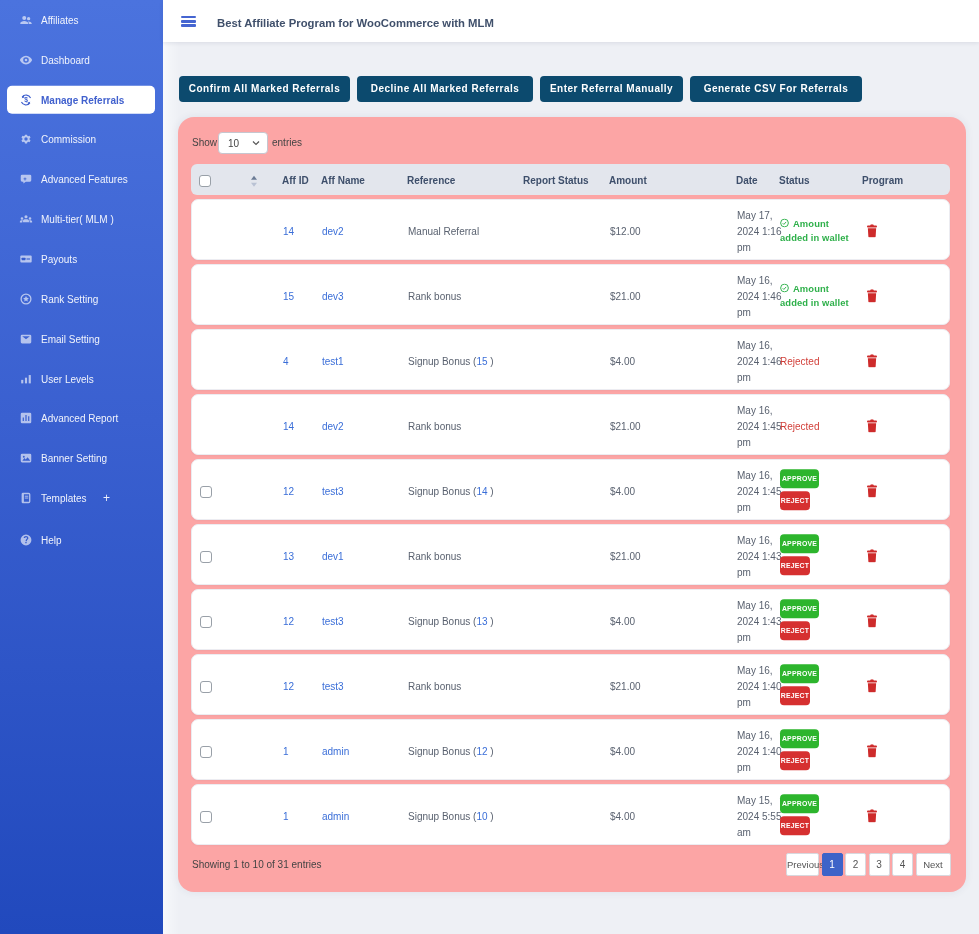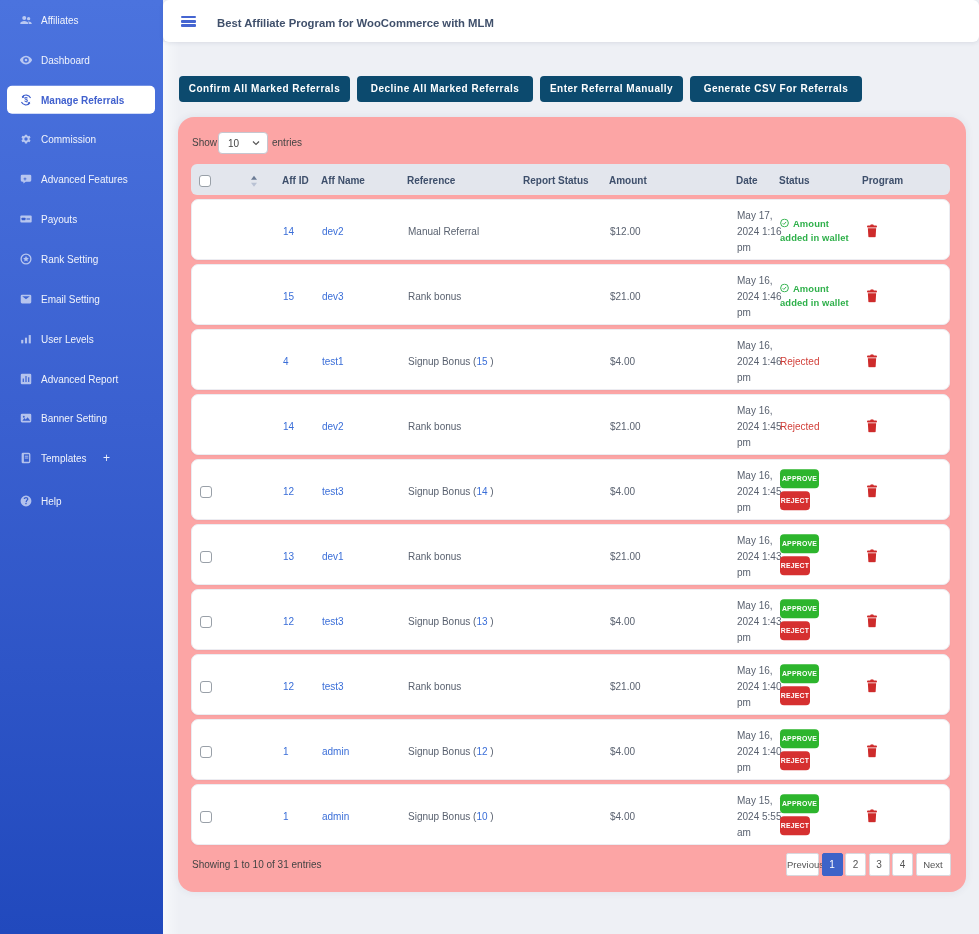--- a/index.html
+++ b/index.html
@@ -15,21 +15,21 @@
 .nitem .lb { position:absolute; left:41px; top:50%; transform:translateY(-50%);
   color:rgba(255,255,255,.92); font-size:10px; white-space:nowrap; }
 .nitem.active .pill { position:absolute; left:7px; right:8px; top:50%; transform:translateY(-50%);
   height:28.5px; background:#fff; border-radius:5px; }
 .nitem.active .ic { opacity:1; }
 .nitem.active .lb { color:#4161ce; font-weight:bold; }
 .plus { position:absolute; left:103px; top:50%; transform:translateY(-50%); color:rgba(255,255,255,.9); font-size:12px; }
 
 
 .topbar { position:absolute; left:163px; top:0; width:816px; height:42px; background:#fff;
-  box-shadow:0 1px 4px rgba(30,40,80,.10); z-index:3;border-radius:6px; }
+  box-shadow:0 1px 4px rgba(30,40,80,.10); z-index:3; }
 .burger { position:absolute; left:18px; top:16px; width:15px; height:11px; }
 .burger i { display:block; height:2.4px; background:#4565d1; border-radius:1px; margin-bottom:1.8px; }
 .ptitle { position:absolute; left:54px; top:54%; transform:translateY(-50%);
   font-size:11.3px; font-weight:bold; color:#40506b; }
 
 
 .btnrow { position:absolute; top:76px; left:179px; font-size:0; }
 .bbtn { display:inline-block; vertical-align:top; height:26px; line-height:26px; text-align:center;
   background:#0c4a6e; color:#fff; border-radius:4px; font-size:10px; font-weight:bold;
   letter-spacing:.5px; margin-right:7px; }
@@ -119,20 +119,26 @@
       </div>
   <div class="nitem">
         <svg class="ic" viewBox="0 0 16 16">
           <path fill="#fff" d="M12.5 3h-9A1.5 1.5 0 0 0 2 4.5v5A1.5 1.5 0 0 0 3.5 11H5v2.2L7.7 11h4.8A1.5 1.5 0 0 0 14 9.5v-5A1.5 1.5 0 0 0 12.5 3z"></path>
           <path fill="#2f55c8" d="M5.2 8.4h1.2v1.2h.9V8.4h1.2v-.9H7.3V6.3h-.9v1.2H5.2z"></path>
         </svg>
         <span class="lb">Advanced Features</span>
       </div>
   <div class="nitem">
         <svg class="ic" viewBox="0 0 16 16">
+          <path fill="#fff" d="M8 7.2a1.8 1.8 0 1 0 0-3.6 1.8 1.8 0 0 0 0 3.6zM3.4 8.9a1.5 1.5 0 1 0 0-3 1.5 1.5 0 0 0 0 3zm9.2 0a1.5 1.5 0 1 0 0-3 1.5 1.5 0 0 0 0 3zM8 8c-1.8 0-3.4.9-3.4 2v1.6h6.8V10c0-1.1-1.6-2-3.4-2zm-4.6 1.5c-1.1 0-2.4.6-2.4 1.4v1h2.8v-1.1c0-.5.3-.9.7-1.2-.3-.1-.7-.1-1.1-.1zm9.2 0c-.4 0-.8 0-1.1.1.4.3.7.7.7 1.2v1.1H15v-1c0-.8-1.3-1.4-2.4-1.4z"></path>
+        </svg>
+        <span class="lb">Multi-tier( MLM )</span>
+      </div>
+  <div class="nitem">
+        <svg class="ic" viewBox="0 0 16 16">
           <rect x="1.5" y="4" width="13" height="8" rx="1.2" fill="#fff"></rect>
           <rect x="3" y="6.6" width="4.4" height="2.8" rx=".5" fill="#2f55c8"></rect>
           <rect x="8.6" y="7.4" width="4" height="1.2" fill="#2f55c8"></rect>
         </svg>
         <span class="lb">Payouts</span>
       </div>
   <div class="nitem">
         <svg class="ic" viewBox="0 0 16 16">
           <circle cx="8" cy="8" r="5.6" fill="none" stroke="#fff" stroke-width="1.5"></circle>
           <path fill="#fff" d="M8 4.6l1 2.1 2.3.3-1.7 1.6.4 2.3L8 9.8l-2 1.1.4-2.3-1.7-1.6 2.3-.3z"></path>

